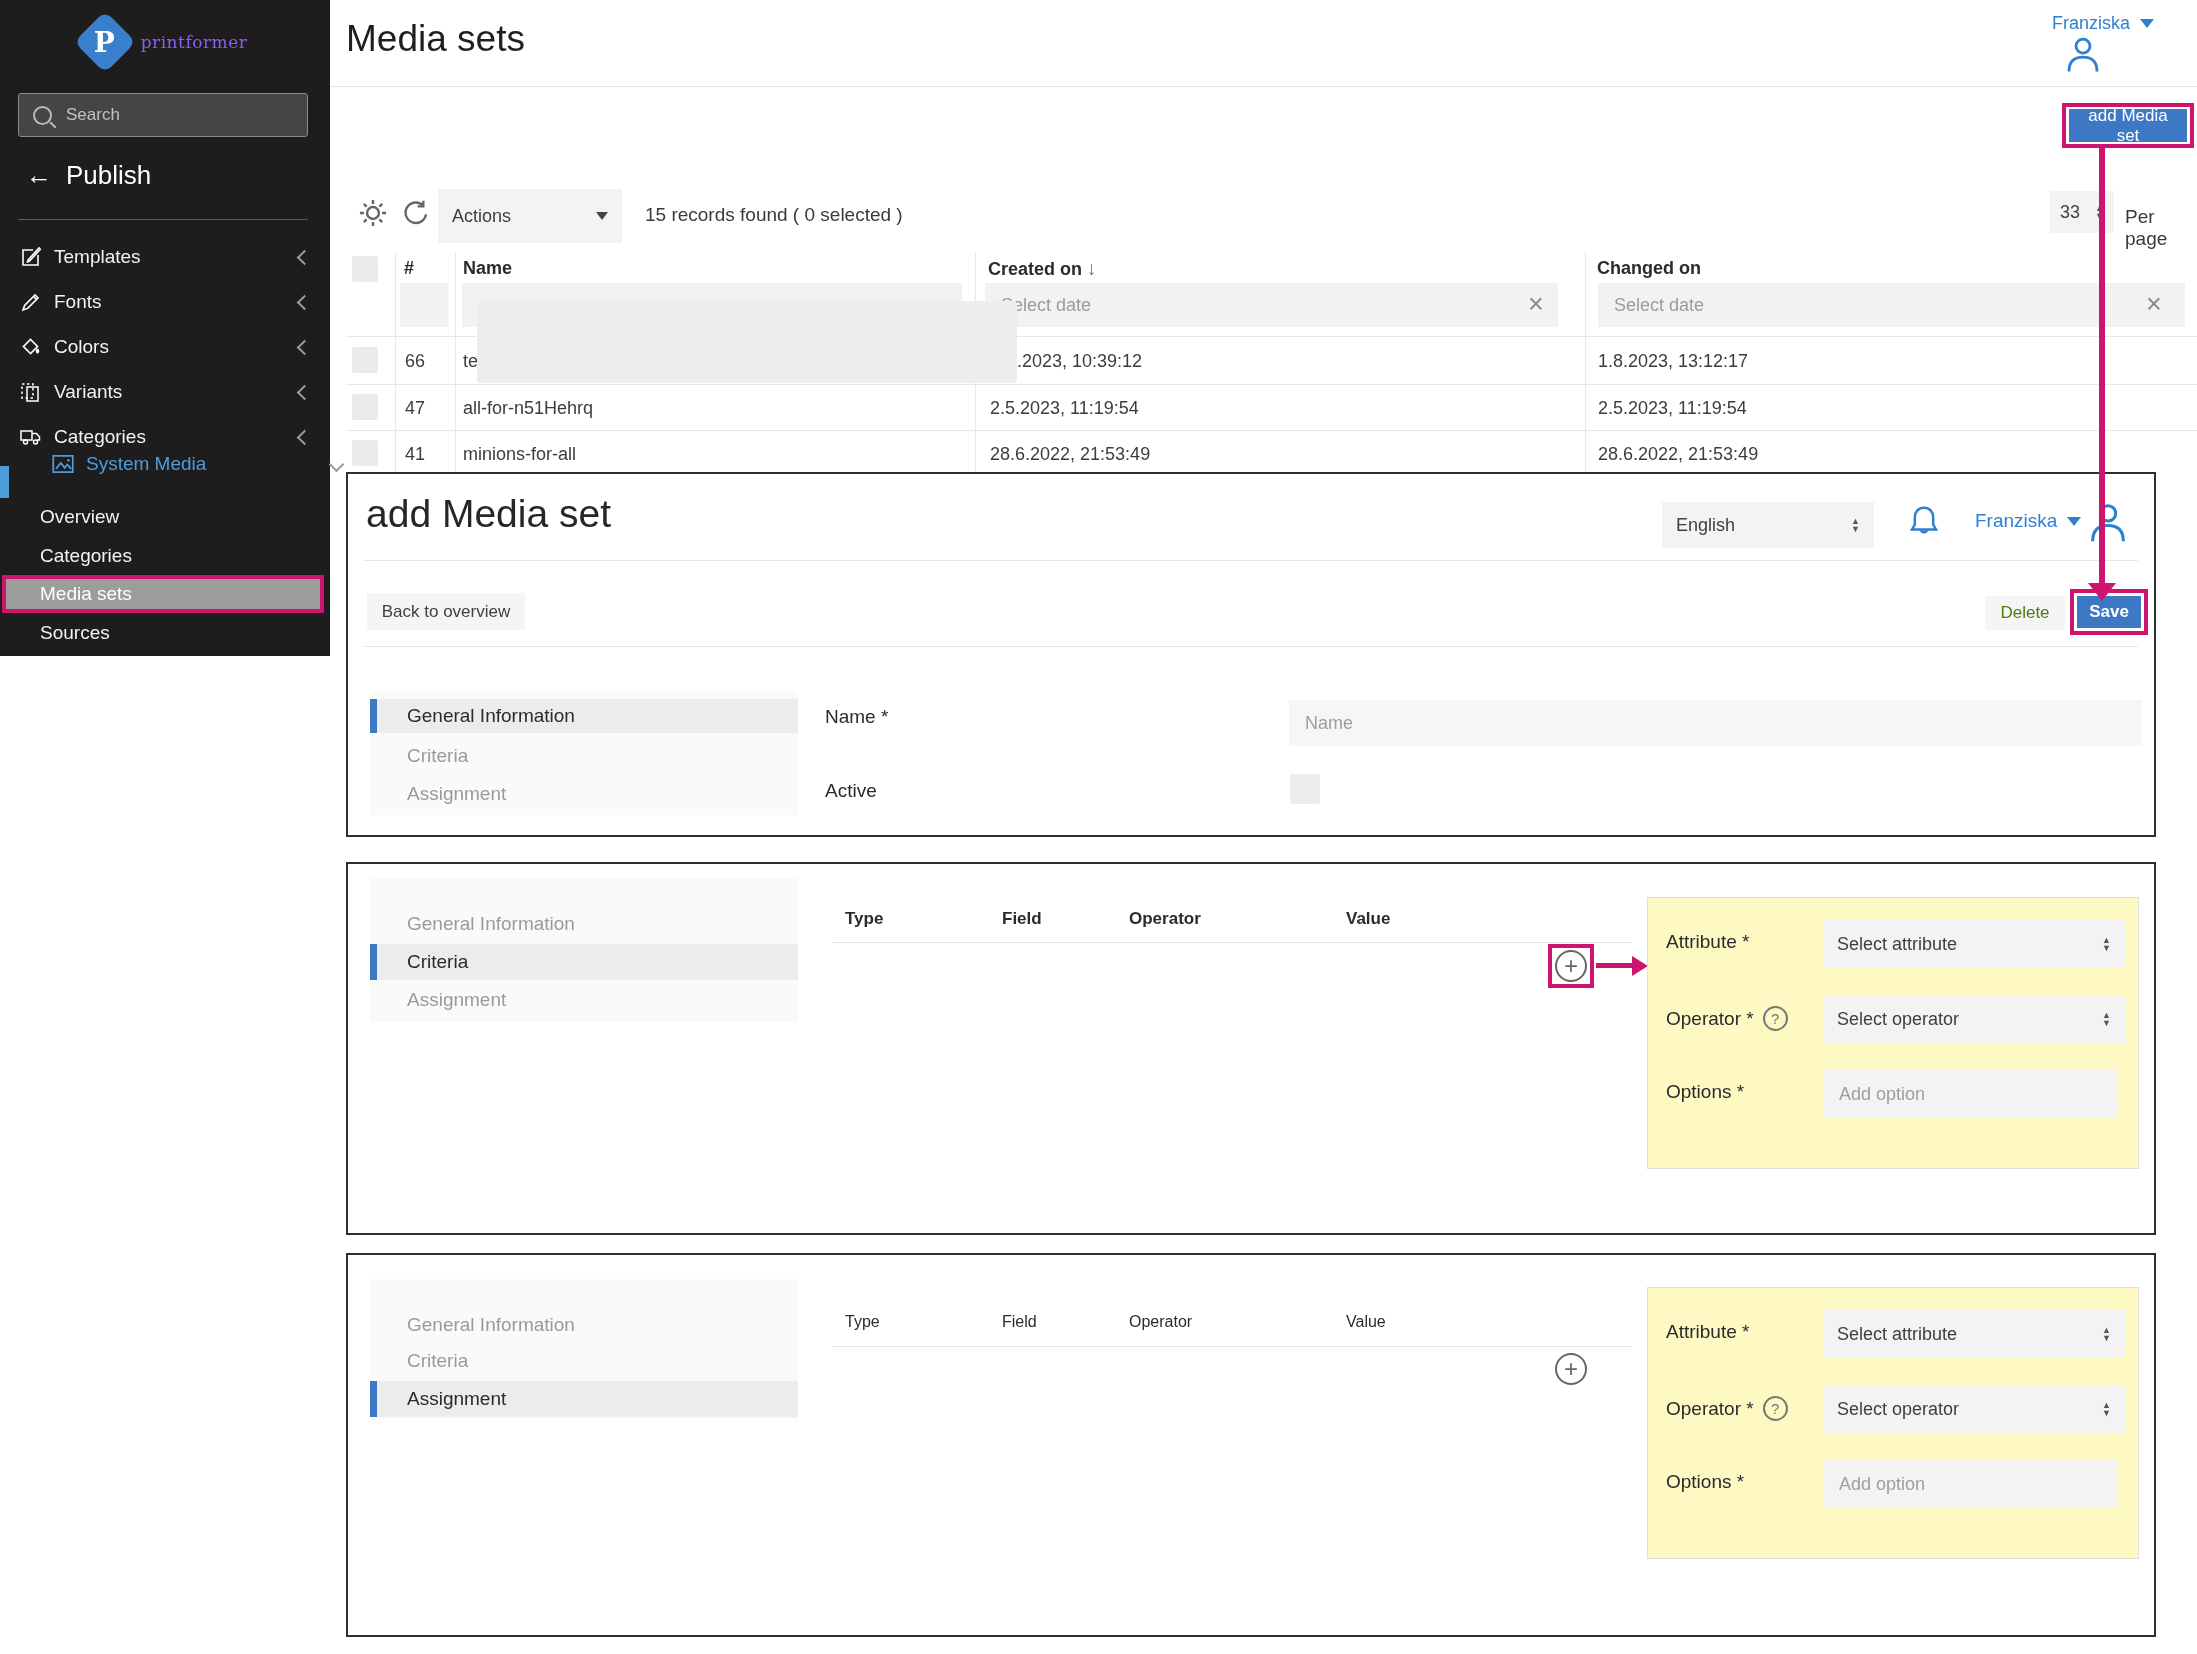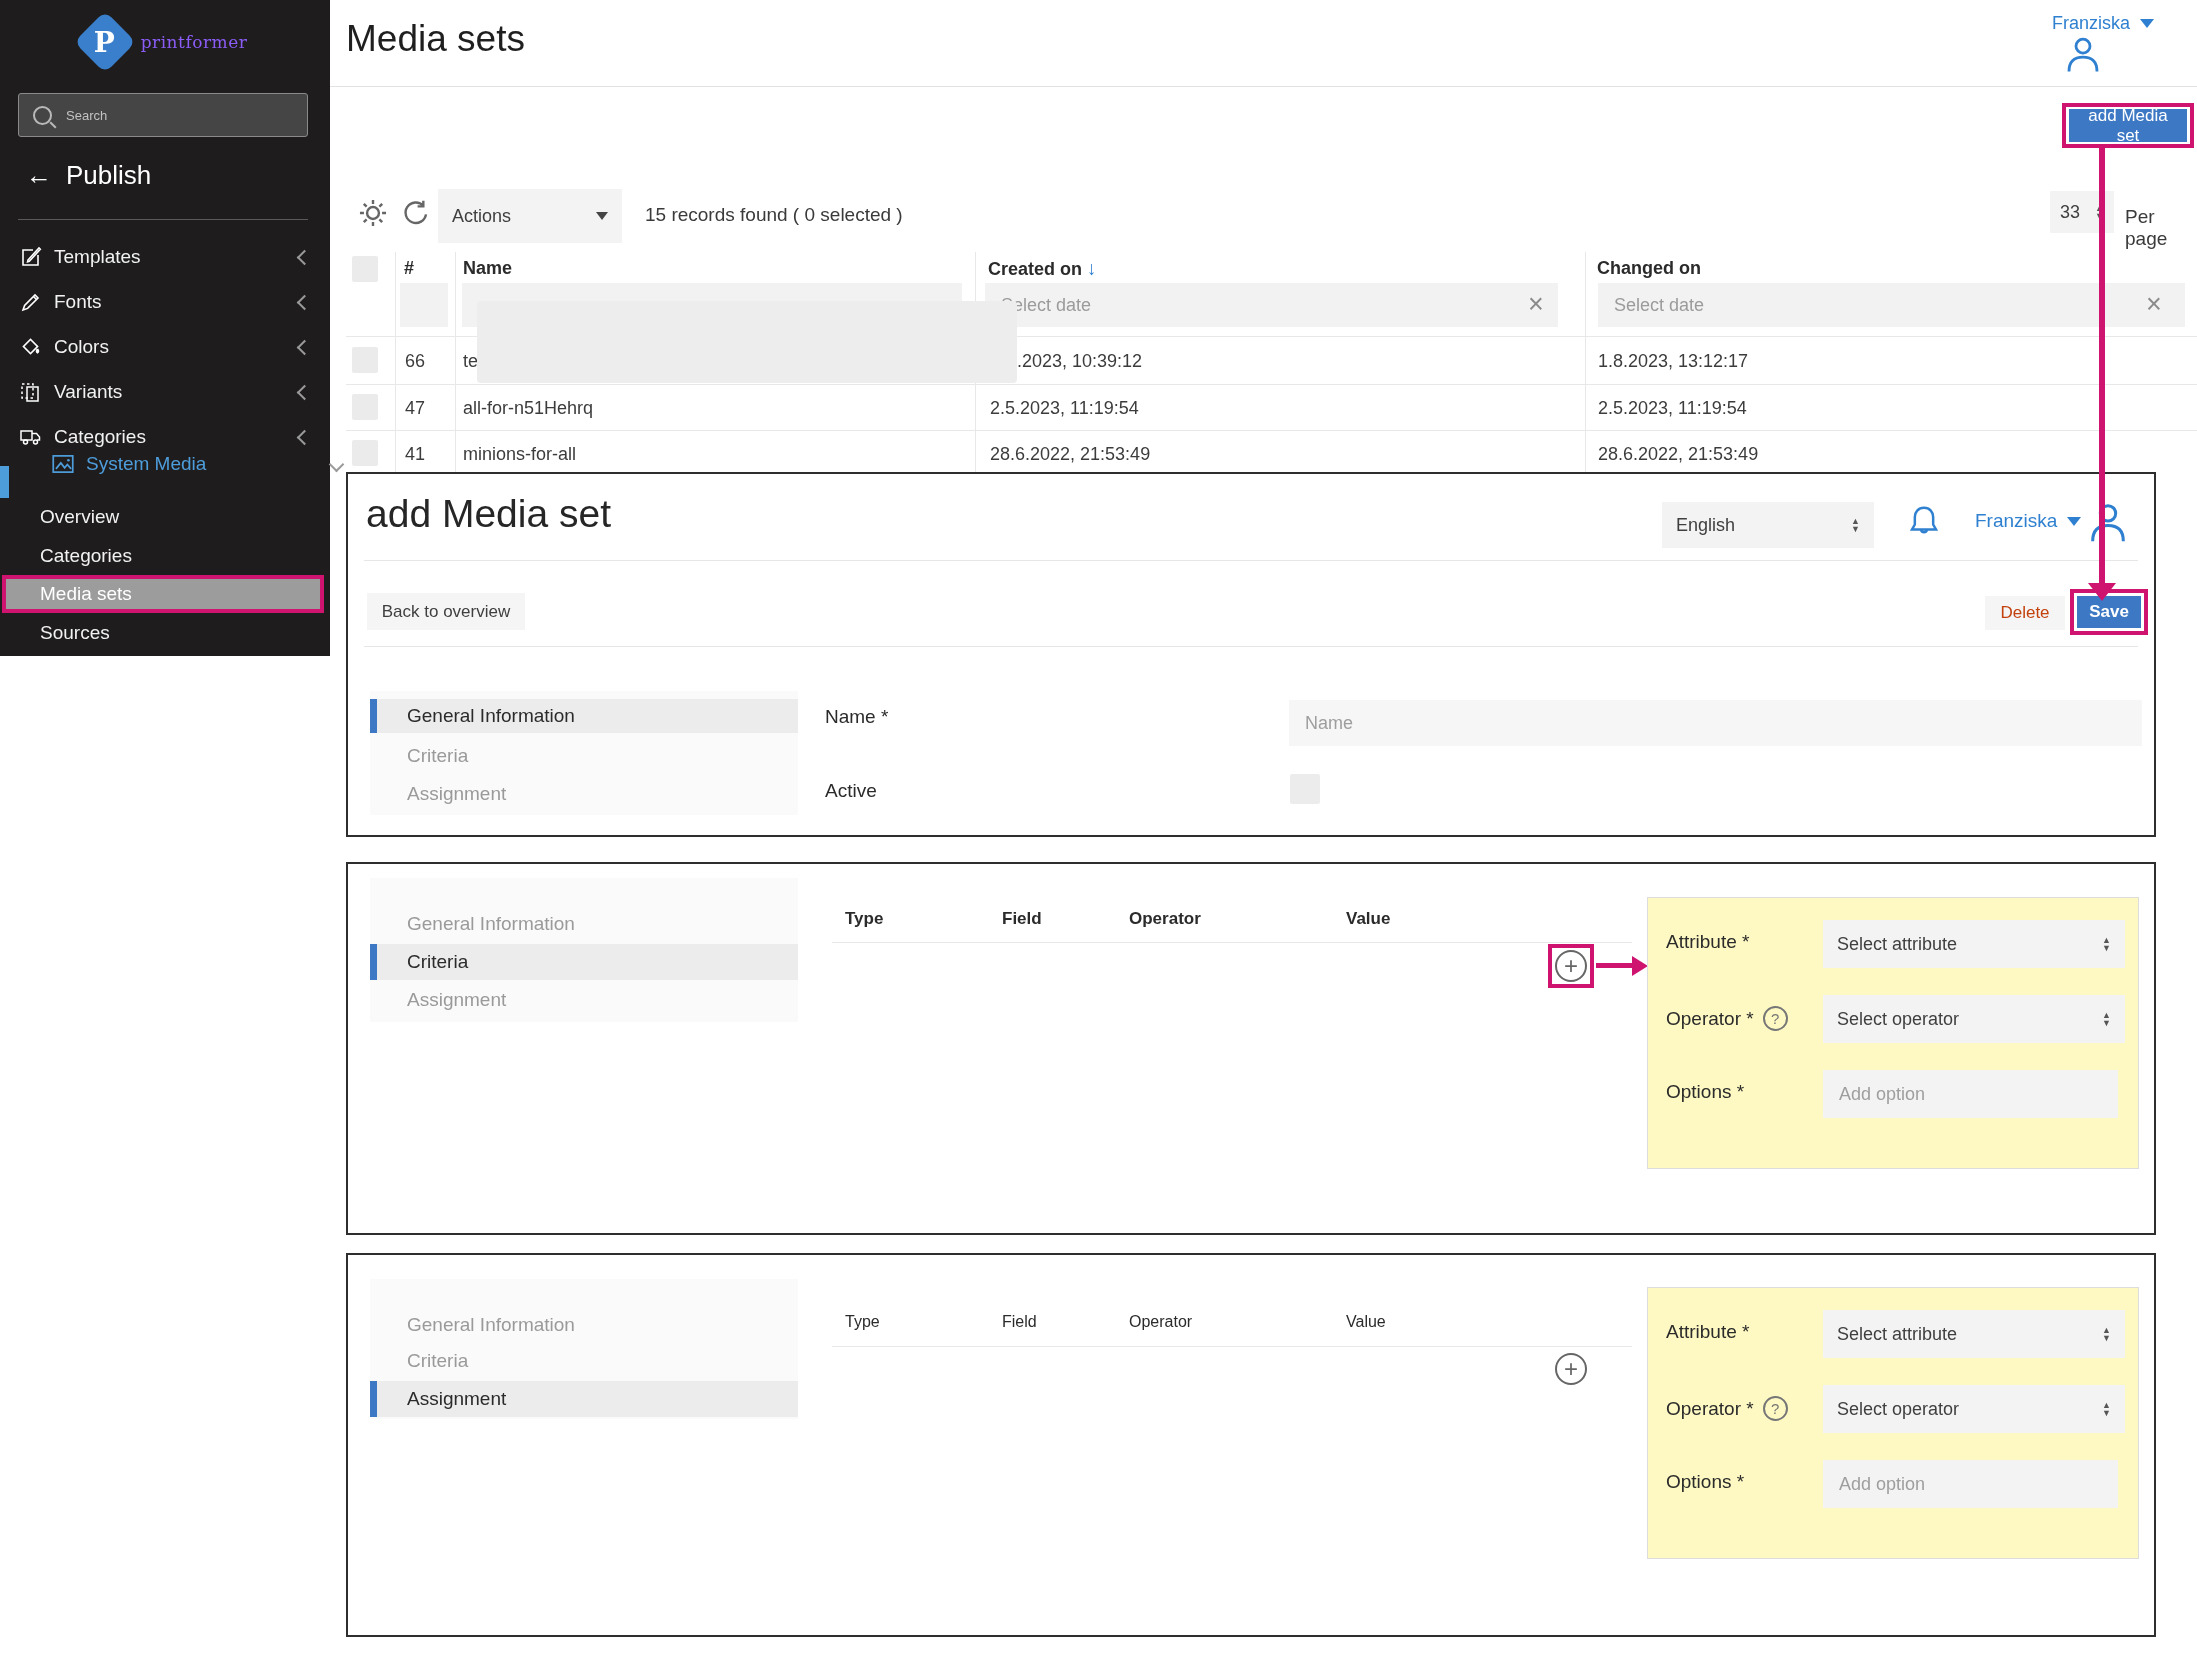--- a/index.html
+++ b/index.html
@@ -8,21 +8,21 @@
   .abs{position:absolute;}
   
   .sidebar{position:absolute;left:0;top:0;width:330px;height:656px;background:#1e1c1c;color:#fff;}
   .logo-row{position:absolute;left:0;top:12px;width:330px;height:60px;display:flex;align-items:center;justify-content:center;gap:14px;}
   .logo-diamond{width:44px;height:44px;background:#3a7fcb;border-radius:9px;transform:rotate(45deg);display:flex;align-items:center;justify-content:center;}
   .logo-p{transform:rotate(-45deg);color:#fff;font-family:"DejaVu Serif",serif;font-weight:bold;font-size:28px;}
   .logo-text{font-family:"DejaVu Serif",serif;font-size:17px;color:#8b5cf6;letter-spacing:.5px;}
   .search-box{position:absolute;left:18px;top:93px;width:290px;height:44px;background:#454545;border:1px solid #8a8a8a;border-radius:3px;display:flex;align-items:center;gap:12px;padding:0 14px;box-sizing:border-box;}
   .search-glass{width:15px;height:15px;border:2px solid #b9b9b9;border-radius:50%;position:relative;flex:none;}
   .search-glass::after{content:'';position:absolute;width:2px;height:8px;background:#b9b9b9;transform:rotate(-45deg);right:-4px;bottom:-6px;}
-  .search-input{background:transparent;border:none;outline:none;color:#eab308;font-size:13px;width:100%;font-family:"Liberation Sans",sans-serif;}
+  .search-input{background:transparent;border:none;outline:none;color:#eab308;font-size:17px;width:100%;font-family:"Liberation Sans",sans-serif;}
   .search-input::placeholder{color:#c2c2c2;}
   .back-row{position:absolute;left:26px;top:160px;font-size:26px;color:#fff;display:flex;align-items:center;gap:14px;cursor:pointer;}
   .side-divider{position:absolute;left:18px;top:219px;width:290px;height:1px;background:#5a5a5a;}
   .menu-item{position:absolute;left:0;width:330px;height:40px;display:flex;align-items:center;padding:0 20px 0 18px;box-sizing:border-box;font-size:19px;color:#f2f2f2;}
   .menu-item .mi-icon{width:26px;height:26px;margin-right:10px;flex:none;display:flex;align-items:center;justify-content:center;}
   .menu-item .sp{flex:1;}
   .chev{display:inline-block;width:9px;height:9px;border-left:2px solid #9a9a9a;border-bottom:2px solid #9a9a9a;transform:rotate(45deg);}
   .chev.down{transform:rotate(-45deg);}
   .menu-item.active-blue{color:#4e9ddb;}
   .active-bar{position:absolute;left:0;top:466px;width:9px;height:32px;background:#4e9ddb;}
@@ -312,21 +312,21 @@
       <svg class="icon-svg" width="46" height="48" viewBox="0 0 24 24">
           <g fill="none" stroke="#2f80d0" stroke-width="1.6">
             <circle cx="12" cy="7.5" r="4"></circle>
             <path d="M4 22 C4 15.5 8 13.8 12 13.8 C16 13.8 20 15.5 20 22"></path>
           </g>
         </svg>
     </div>
     <div class="thin-div" style="top:86px;"></div>
 
     <div class="gray-btn" style="left:19px;top:119px;width:158px;height:37px;">Back to overview</div>
-    <div class="gray-btn" style="left:1637px;top:122px;width:80px;height:34px;color:#c2410c;">Delete</div>
+    <div class="gray-btn" style="left:1637px;top:122px;width:80px;height:34px;color:#4d7c0f;">Delete</div>
     <div class="pink-outline-btn" style="left:1722px;top:115px;width:78px;height:46px;">
       <button class="blue-btn" style="width:64px;height:32px;font-weight:bold;">Save</button>
     </div>
     <div class="thin-div" style="top:172px;"></div>
 
     <div class="navbox" style="top:217px;height:124px;">
       <div class="navitem on" style="top:8px;height:34px;">General Information</div>
       <div class="navitem" style="top:50px;height:30px;">Criteria</div>
       <div class="navitem" style="top:88px;height:30px;">Assignment</div>
     </div>

